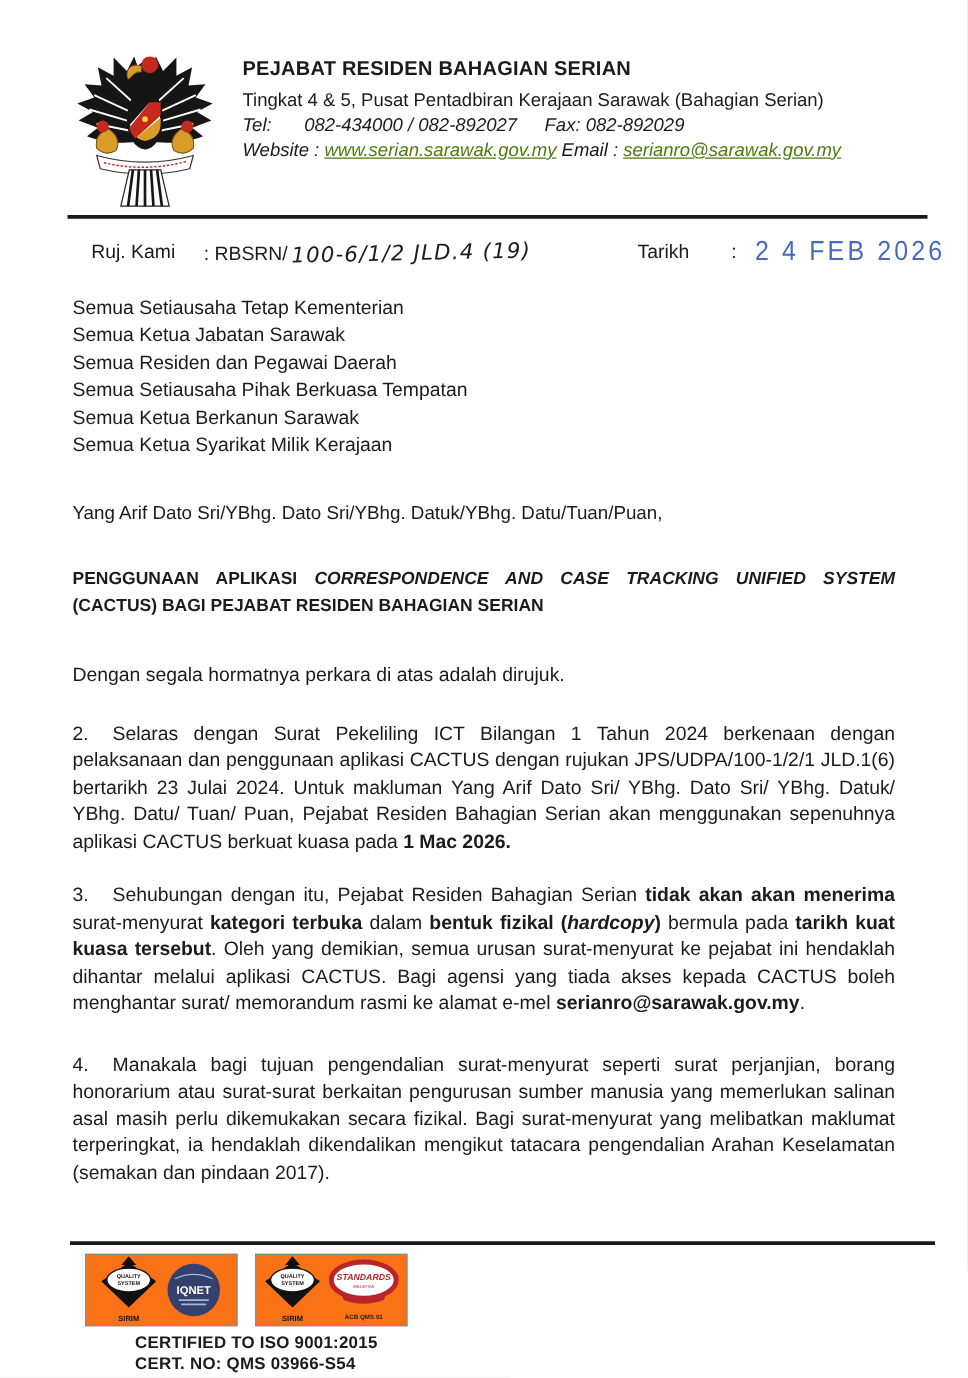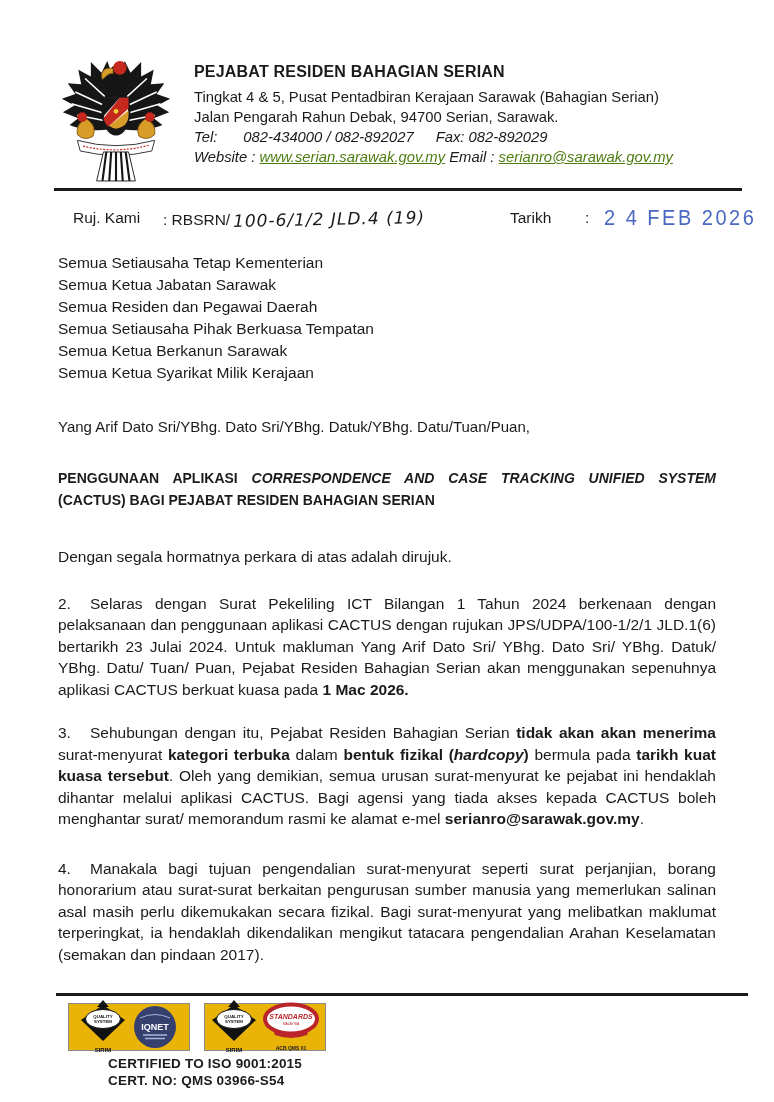--- a/index.html
+++ b/index.html
@@ -5,21 +5,21 @@
   html,body { margin:0; padding:0; background:#e8e8e8; }
   .page {
     position:relative;
     width:774px; height:1102px;
     margin:0 auto;
     background:#ffffff;
     font-family:"Liberation Sans", sans-serif;
     color:#1b1b1b;
     overflow:hidden;
     box-sizing:border-box;
-    padding:56px 58px 0 58px;
+    padding:40px 58px 0 58px;
   }
   
   .letterhead { display:flex; gap:20px; height:132px; }
   .crest { width:116px; height:132px; flex:0 0 auto; }
   .office-info { padding-top:6px; font-size:14.8px; line-height:20px; }
   .office-name { font-weight:bold; font-size:16px; letter-spacing:0.2px; margin-bottom:5px; }
   .office-line { }
   .office-italic { font-style:italic; }
   .tel-sep { display:inline-block; width:26px; }
   .fax-gap { display:inline-block; width:22px; }
@@ -53,21 +53,21 @@
     text-align:justify;
   }
   .para.first { margin-top:35px; text-align:left; }
   .para-num { display:inline-block; width:32px; }
   .para-num:empty { display:none; }
   
   .footer { position:absolute; left:58px; right:26px; top:993px; }
   .footer-rule { border:none; border-top:3px solid #1a1a1a; margin:0 0 0 -2px; }
   .badges { display:flex; gap:14px; margin:7px 0 0 10px; }
   .badge-box {
-    width:122px; height:48px; border:1px solid #8a8a8a; background:#eab308;
+    width:122px; height:58px; border:1px solid #8a8a8a; background:#f97316;
     display:flex; align-items:center; justify-content:center; gap:7px;
     box-sizing:border-box;
   }
   .cert-text { margin:4px 0 0 50px; font-weight:bold; font-size:13.5px; line-height:17px; letter-spacing:0.2px; }
 </style>
 </head>
 <body>
 
 <div class="page">
 
@@ -104,21 +104,20 @@
         <path d="M20,86 q40,11 80,0 l-3,11 q-37,9 -74,0 Z" fill="#fff" stroke="#333" stroke-width="1"></path>
         <path d="M26,92 q34,8 68,-1" stroke="#c5281c" stroke-width="1.2" fill="none" stroke-dasharray="2 1.5"></path>
 
         <path d="M47,98 h26 l7,30 h-40 Z" fill="#fff" stroke="#222" stroke-width="1"></path>
         <path d="M50,98 l-4,30 M55,98 l-2,30 M60,98 v30 M65,98 l2,30 M70,98 l4,30" stroke="#161616" stroke-width="2.2" fill="none"></path>
       </svg>
     </div>
     <div class="office-info">
       <div class="office-name">PEJABAT RESIDEN BAHAGIAN SERIAN</div>
       <div class="office-line">Tingkat 4 &amp; 5, Pusat Pentadbiran Kerajaan Sarawak (Bahagian Serian)</div>
-      <div class="office-line">Jalan Pengarah Rahun Debak, 94700 Serian, Sarawak.</div>
       <div class="office-line office-italic">
         <span>Tel:</span><span class="tel-sep"></span><span>082-434000 / 082-892027</span><span class="fax-gap"></span><span>Fax:</span>
         <span>082-892029</span>
       </div>
       <div class="office-line office-italic">
         <span>Website :</span>
         <a class="doc-link" href="#">www.serian.sarawak.gov.my</a>
         <span>Email :</span>
         <a class="doc-link" href="#">serianro@sarawak.gov.my</a>
       </div>

